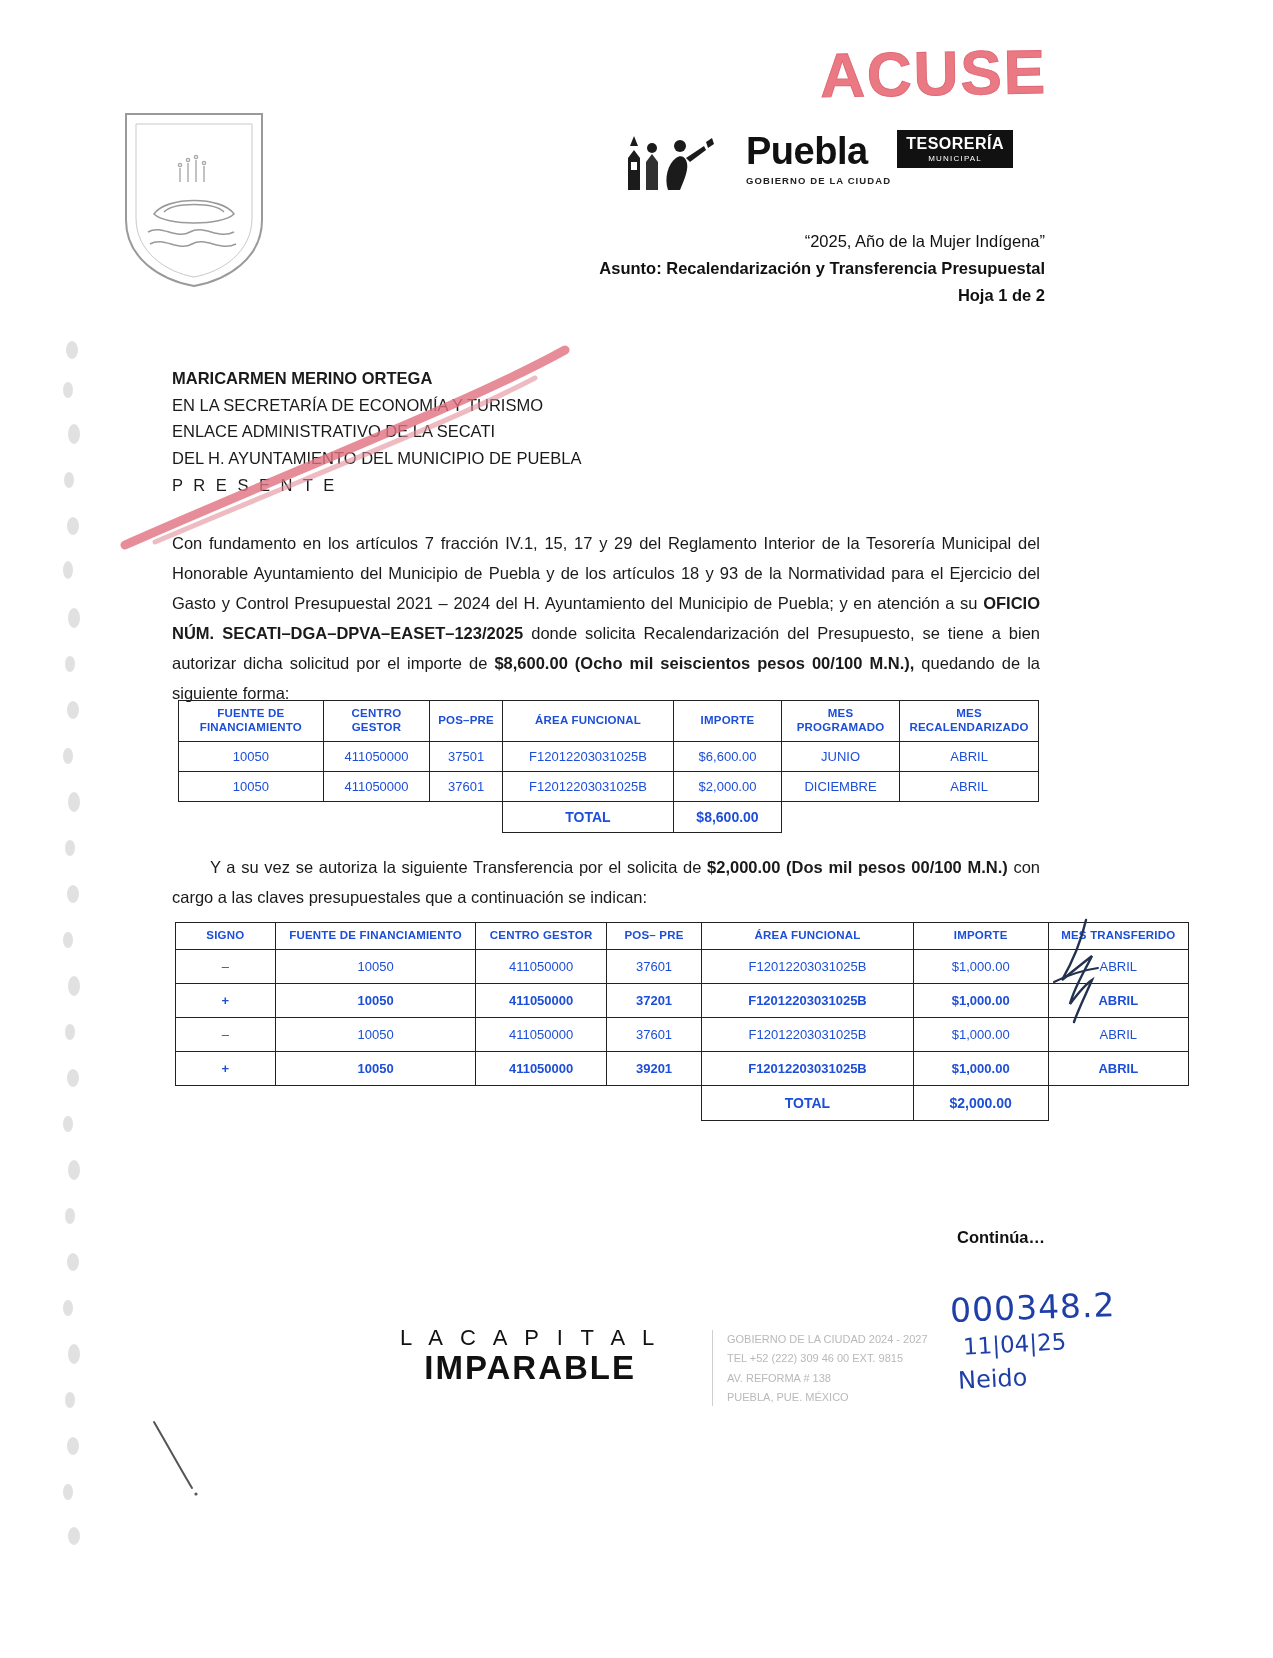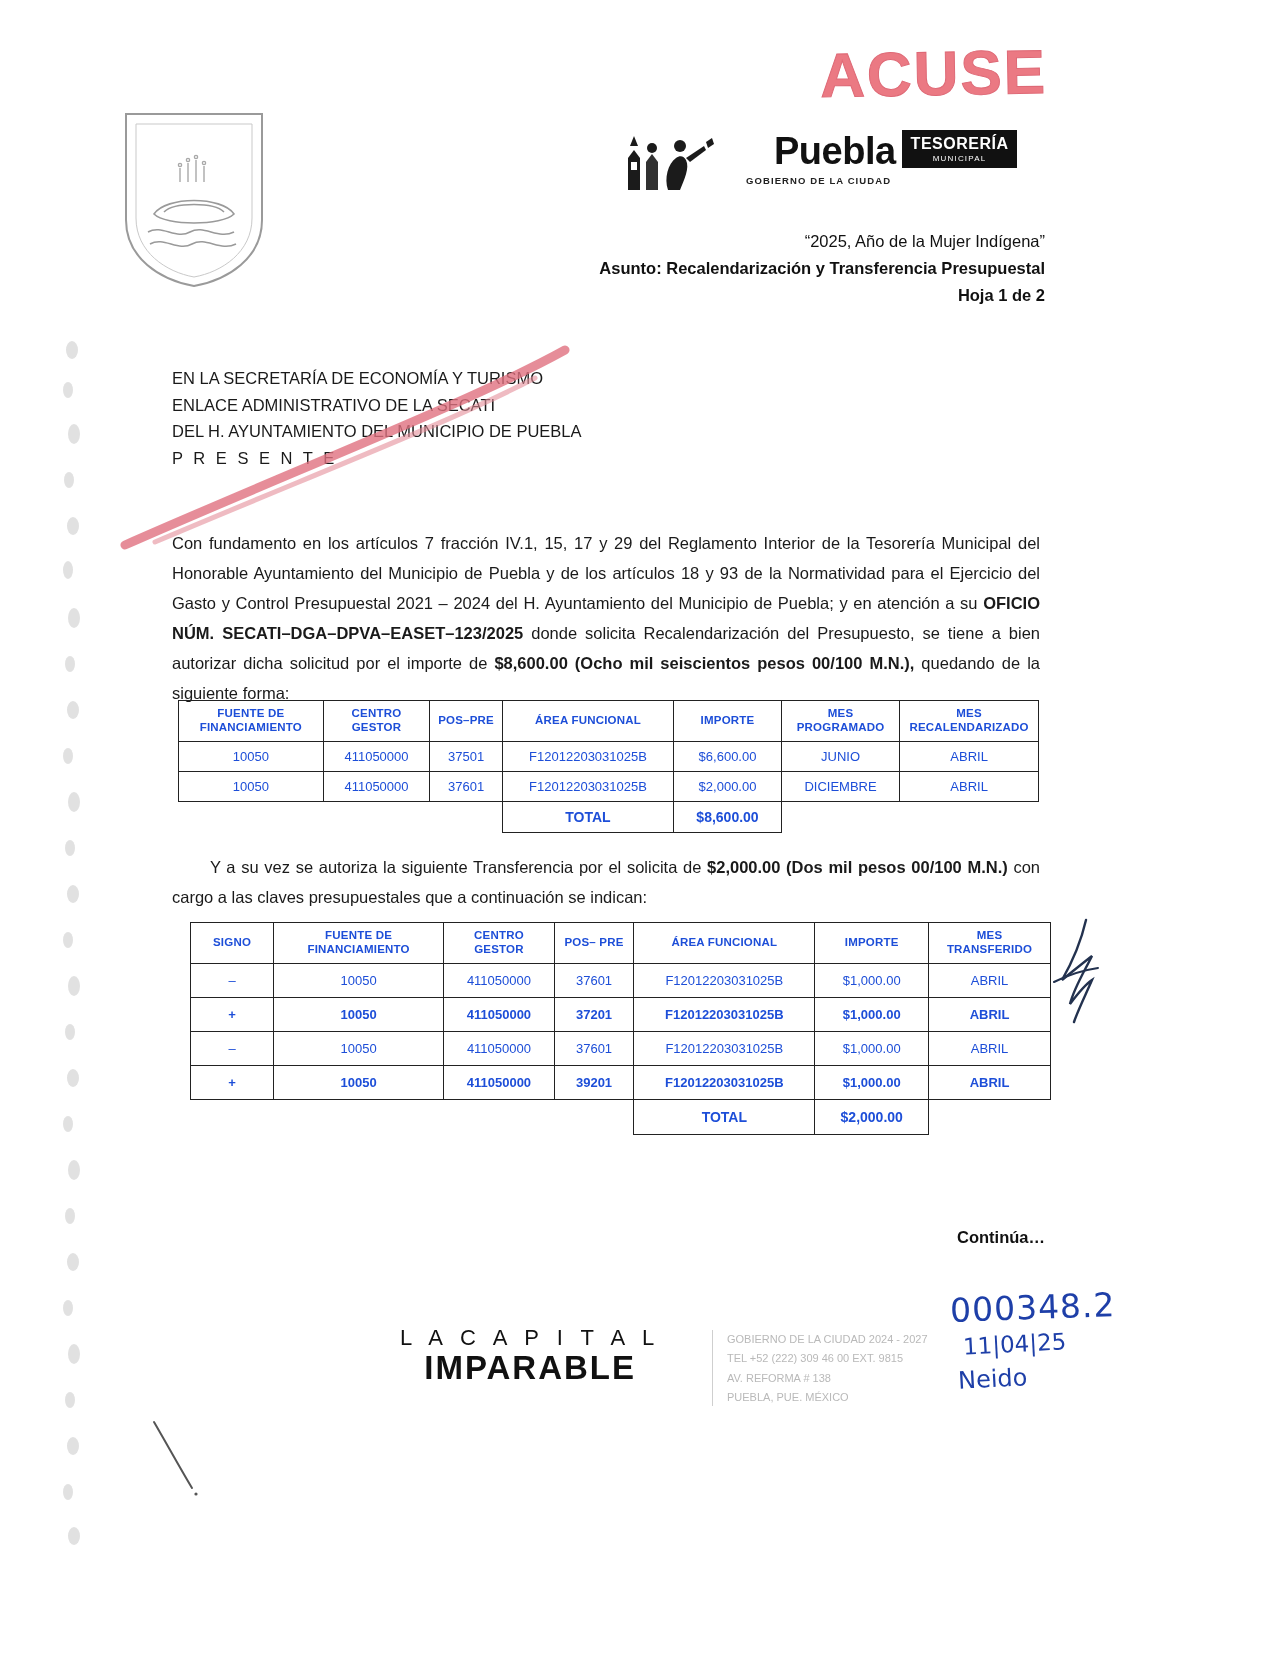--- a/index.html
+++ b/index.html
@@ -56,21 +56,20 @@
     position: relative;
   }
   .logo-word {
     font-family: "Liberation Sans", sans-serif;
     font-size: 38px;
     font-weight: bold;
     color: #111;
     letter-spacing: -0.5px;
     line-height: 1;
     margin-top: 4px;
-    margin-left: 28px;
   }
   .logo-sub {
     font-size: 9.5px;
     letter-spacing: 1.1px;
     color: #222;
     font-weight: bold;
     margin-top: 5px;
   }
   .tesoreria-badge {
     background: #111;
@@ -168,22 +167,22 @@
     font-size: 16.5px;
     line-height: 1.82;
     text-align: justify;
     color: #1a1a1a;
   }
   .mid-par b { font-weight: bold; }
 
   .tbl2 {
     position: absolute;
     top: 922px;
-    left: 190px;
-    width: 861px;
+    left: 175px;
+    width: 1014px;
     padding-left: 43px;
   }
   .tbl2 td { font-size: 13px; padding: 9px 4px; }
   .tbl2 .rowbold td { font-weight: bold; }
   .tbl2 .total-label { font-weight: bold; font-size: 14px; }
   .tbl2 .total-amount { font-weight: bold; font-size: 14px; }
   .tbl2 .no-border { border: none; }
 
   
   .continua {
@@ -340,20 +339,21 @@
   </div>
 </div>
 
 <div class="header-right">
   <div class="year">“2025, Año de la Mujer Indígena”</div>
   <div class="bold">Asunto: Recalendarización  y Transferencia Presupuestal</div>
   <div class="bold">Hoja 1 de 2</div>
 </div>
 
 <div class="addressee">
+  <div class="name">MARICARMEN MERINO ORTEGA</div>
   <div>EN LA SECRETARÍA DE ECONOMÍA Y TURISMO</div>
   <div>ENLACE ADMINISTRATIVO DE LA SECATI</div>
   <div>DEL H. AYUNTAMIENTO DEL MUNICIPIO DE PUEBLA</div>
   <div class="presente">P R E S E N T E</div>
 </div>
 
 <div class="red-slash">
   <svg width="490" height="230" viewBox="0 0 490 230">
     <path d="M470 20 C380 70 200 140 30 215" stroke="#e0707f" stroke-width="9" fill="none" stroke-linecap="round" opacity="0.8"></path>
     <path d="M440 48 C360 90 230 140 60 212" stroke="#e58e99" stroke-width="5" fill="none" stroke-linecap="round" opacity="0.6"></path>

